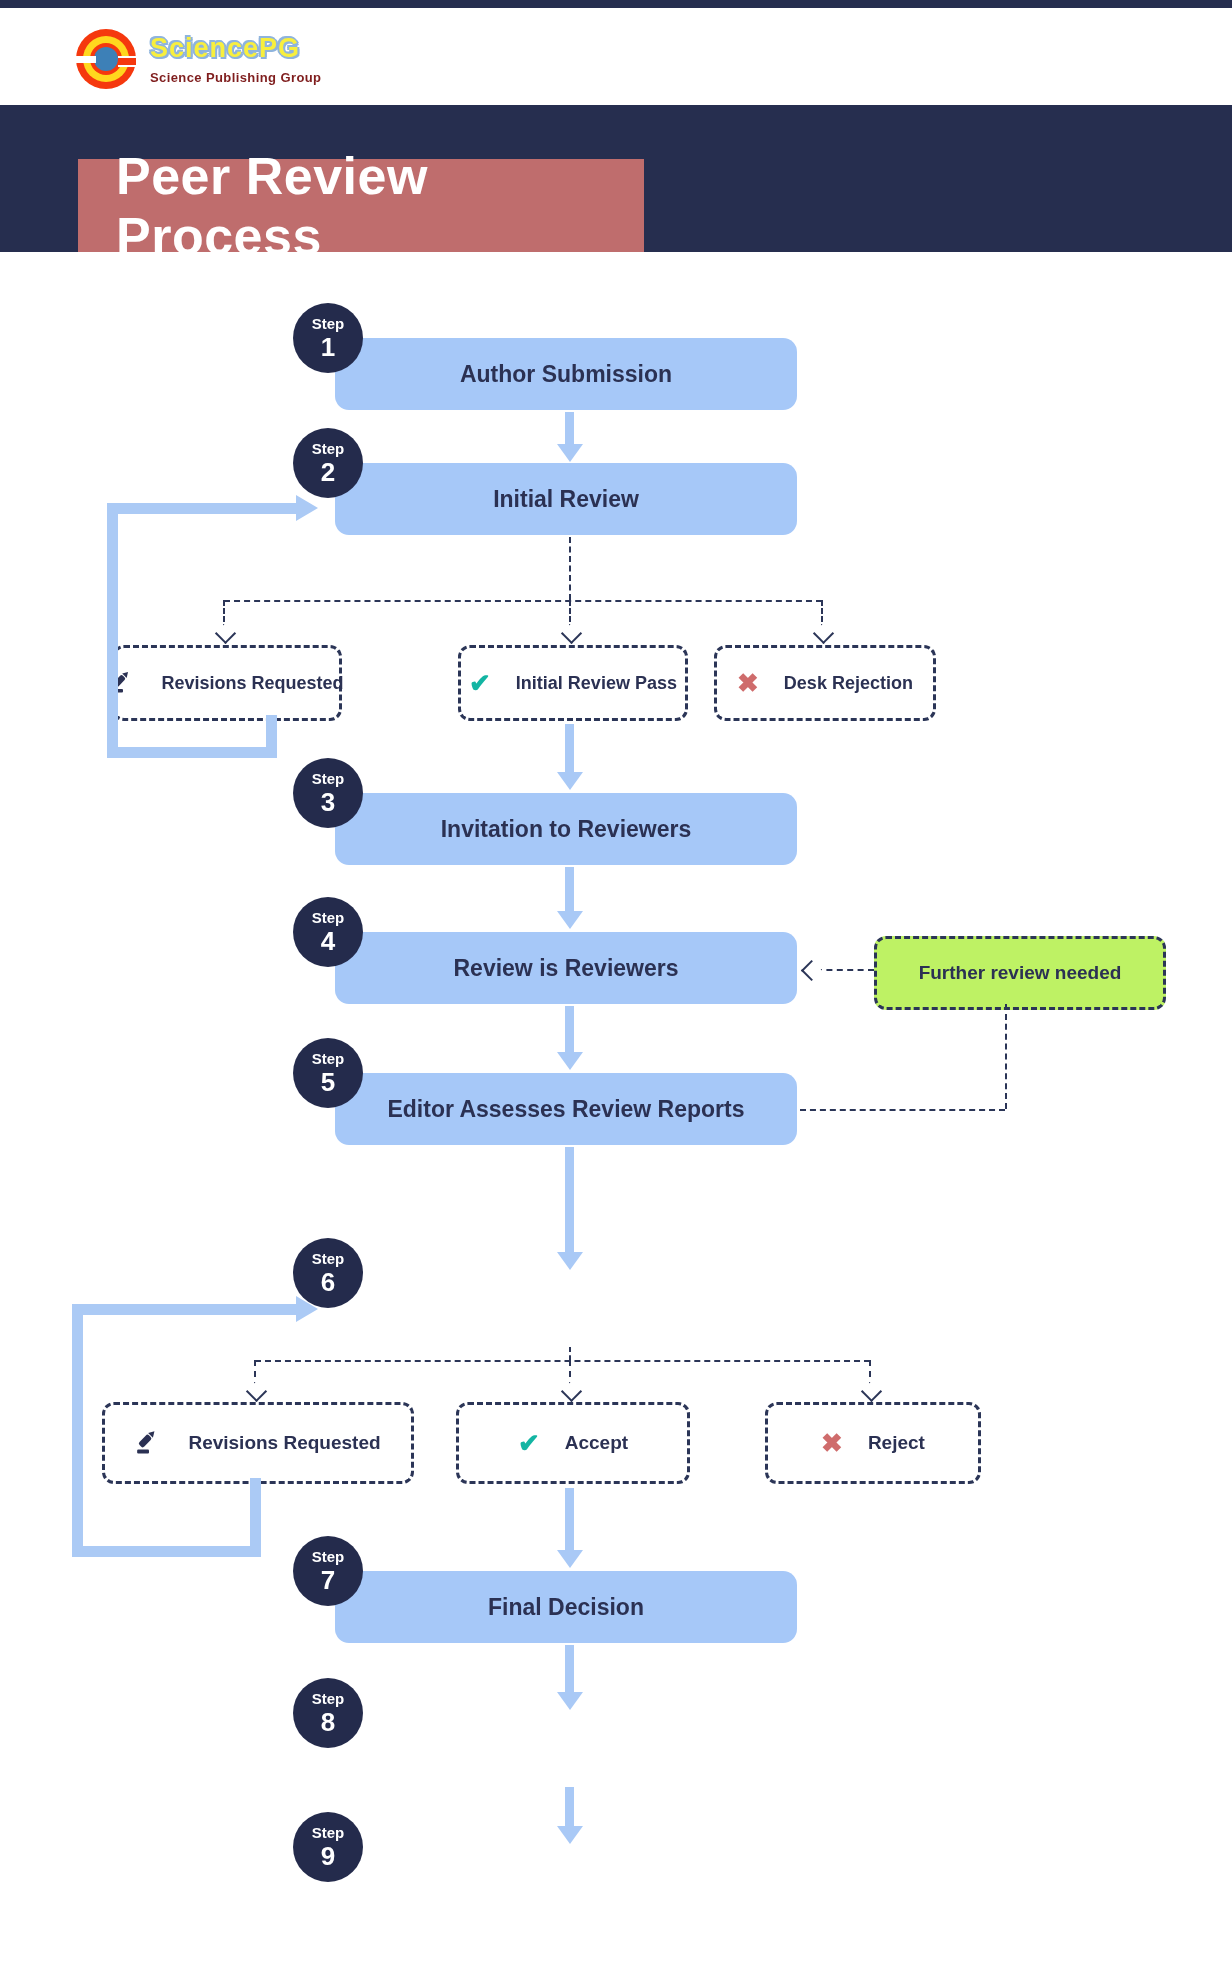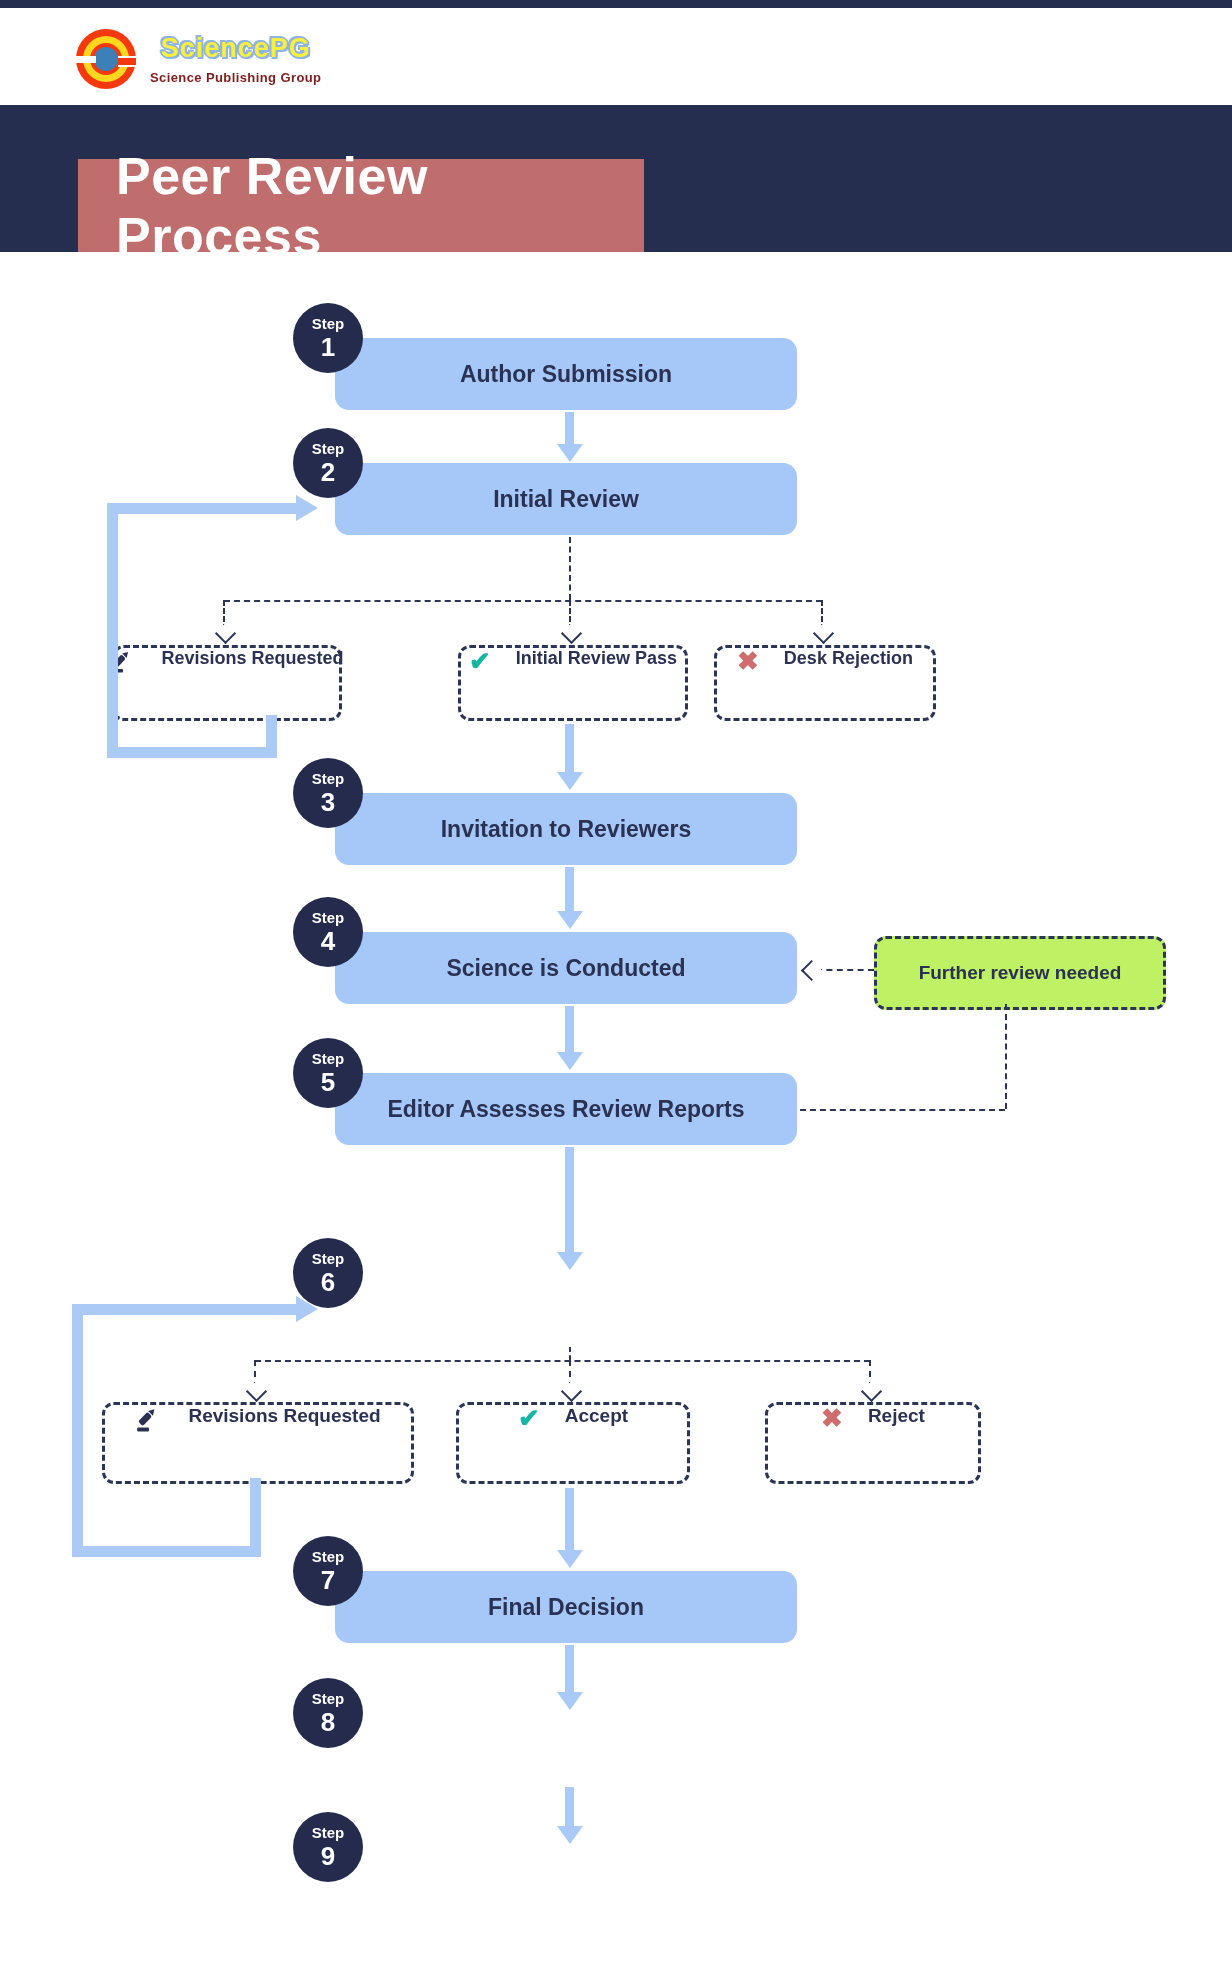--- a/index.html
+++ b/index.html
@@ -11,21 +11,21 @@
   .topstrip{left:0;top:0;width:1232px;height:8px;background:#262e4f;}
   .logo-wrap{left:76px;top:26px;width:320px;height:66px;display:flex;align-items:center;gap:14px;}
   .logo-mark{position:relative;width:60px;height:60px;}
   .logo-mark .c{position:absolute;border-radius:50%;}
   .c1{left:0;top:0;width:60px;height:60px;background:#f5380e;}
   .c2{left:7px;top:7px;width:46px;height:46px;background:#ffd71e;}
   .c3{left:14px;top:14px;width:32px;height:32px;background:#f5380e;}
   .c4{left:18px;top:18px;width:24px;height:24px;background:#3d80b7;}
   .slitL{position:absolute;left:0;top:27px;width:20px;height:7px;background:#ffffff;}
   .barR{position:absolute;left:42px;top:27px;width:18px;height:7px;background:#f5380e;border-top:2px solid #fff;border-bottom:2px solid #fff;}
-  .logo-text{display:flex;flex-direction:column;justify-content:center;text-align:center;}
+  .logo-text{display:flex;flex-direction:column;justify-content:center;}
   .logo-name{font-size:27px;font-weight:bold;color:#f8ef3e;letter-spacing:1px;
              text-shadow:-2px 0 #8fb4dd,2px 0 #8fb4dd,0 -2px #8fb4dd,0 2px #8fb4dd,2px 2px #8fb4dd,-2px -2px #8fb4dd;}
   .logo-tag{font-size:13px;font-weight:bold;color:#7f1d1d;margin-top:6px;letter-spacing:.4px;}
 
   
   .band{left:0;top:105px;width:1232px;height:147px;background:#262e4f;}
   .title-box{left:78px;top:159px;width:566px;height:93px;background:#bf6d6d;display:flex;align-items:center;}
   .title-box h1{margin:0 0 0 38px;color:#ffffff;font-size:52px;font-weight:bold;letter-spacing:.5px;}
 
   
@@ -42,21 +42,21 @@
   .arrow-v .head{position:absolute;bottom:0;left:0;width:0;height:0;
                  border-left:13px solid transparent;border-right:13px solid transparent;border-top:18px solid #a9c9f6;}
 
   .dh{border-top:2px dashed #2b3557;height:0;}
   .dv{border-left:2px dashed #2b3557;width:0;}
   .chev{width:13px;height:13px;border-left:2.5px solid #2b3557;border-bottom:2.5px solid #2b3557;background:#fff;}
   .chev.down{transform:rotate(-45deg);}
   .chev.left{transform:rotate(45deg);}
 
   .opt{border:3px dashed #2b3557;border-radius:12px;background:#fff;
-       display:flex;justify-content:center;gap:25px;
+       display:flex;align-items:center;justify-content:center;gap:25px;
        color:#2b3153;font-weight:bold;}
   .opt .glyph{font-size:26px;line-height:1;}
   .glyph.teal{color:#13b5a3;}
   .glyph.red{color:#cf6c6c;}
   .opt .lbl{white-space:nowrap;}
   .f18{font-size:18px;} .f19{font-size:19px;}
 
   .seg{background:#abcaf5;}
   .head-r{width:0;height:0;border-top:13px solid transparent;border-bottom:13px solid transparent;border-left:22px solid #abcaf5;}
 
@@ -129,21 +129,21 @@
   <div class="abs bar" style="top:338px">
       <span>Author Submission</span>
     </div>
   <div class="abs bar" style="top:463px">
       <span>Initial Review</span>
     </div>
   <div class="abs bar" style="top:793px">
       <span>Invitation to Reviewers</span>
     </div>
   <div class="abs bar" style="top:932px">
-      <span>Science is Conducted</span>
+      <span>Review is Reviewers</span>
     </div>
   <div class="abs bar" style="top:1073px">
       <span>Editor Assesses Review Reports</span>
     </div>
   <div class="abs bar" style="top:1571px">
       <span>Final Decision</span>
     </div>
 
   <div class="abs arrow-v" style="top:412px;height:50px">
       <div class="stem"></div>

